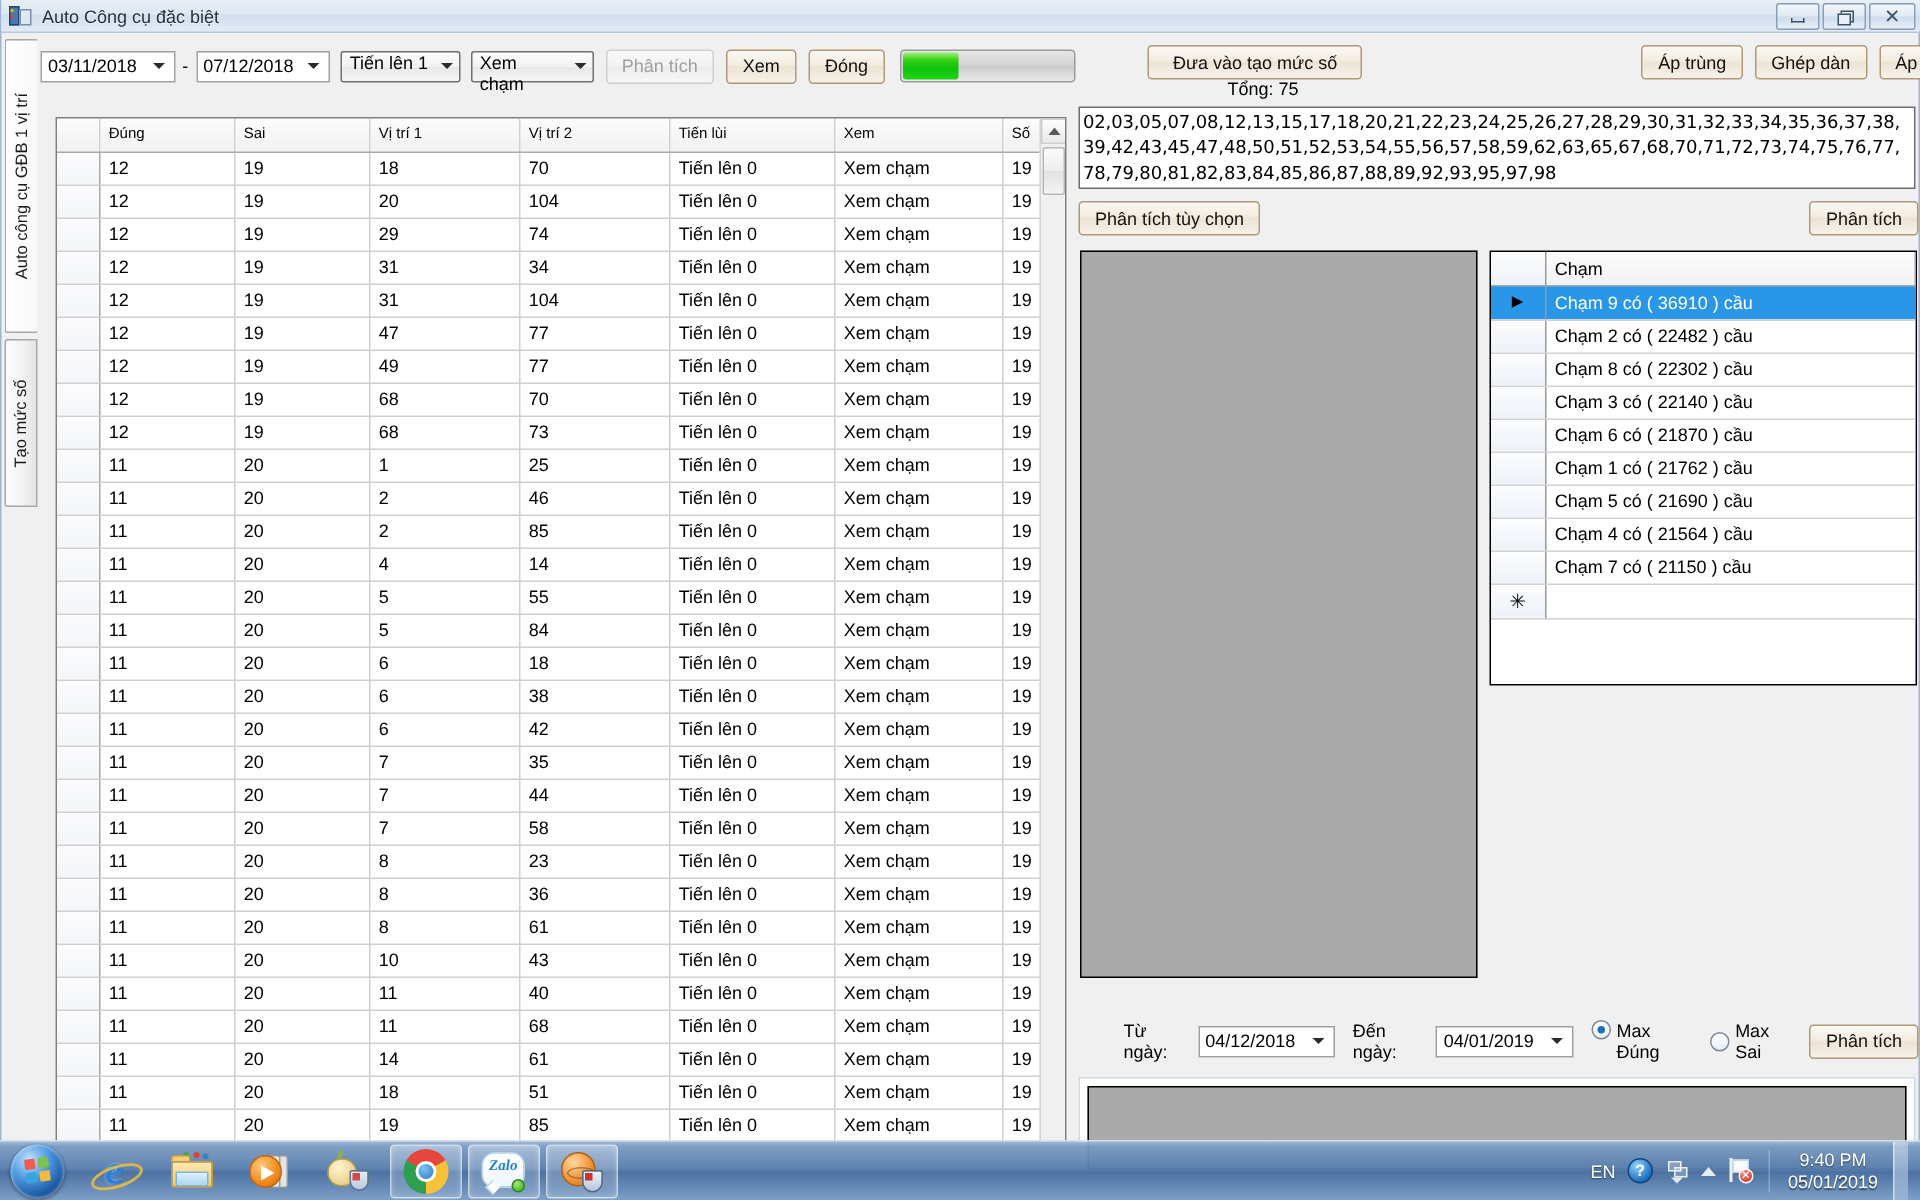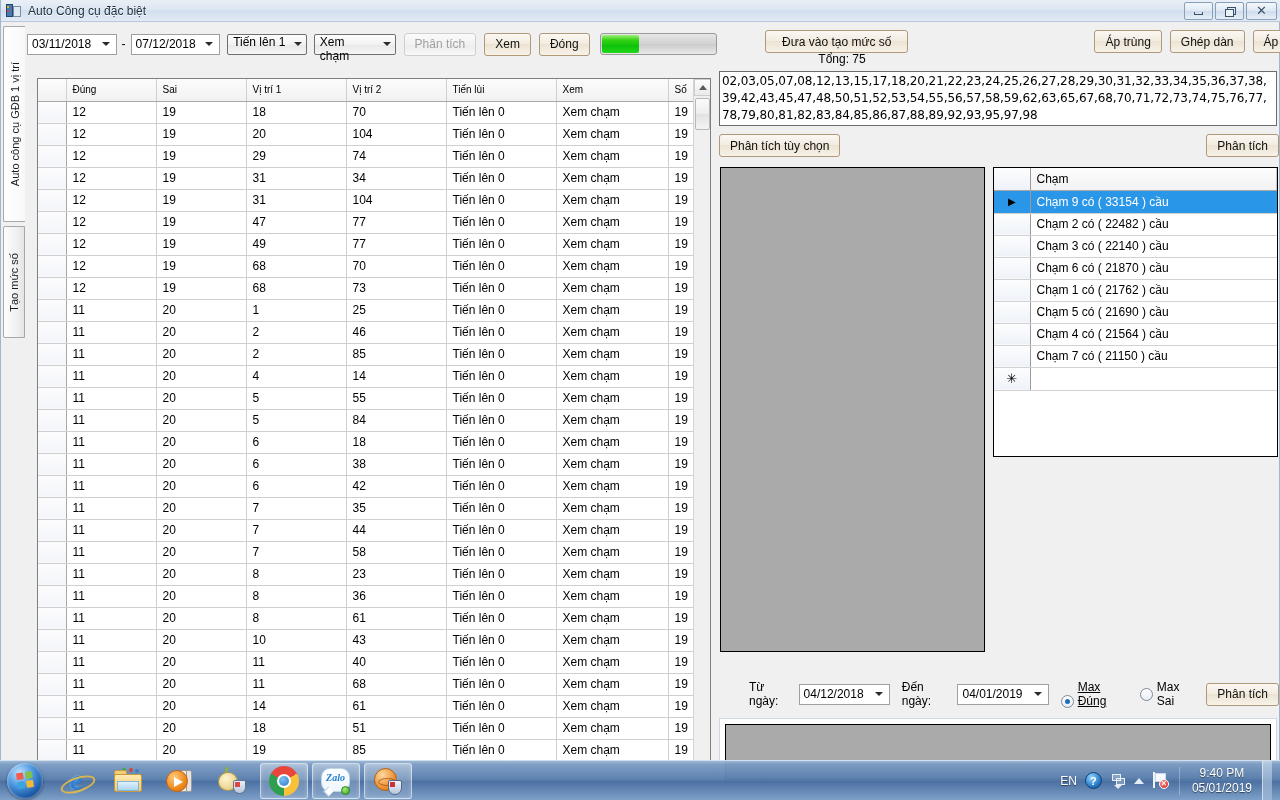--- a/index.html
+++ b/index.html
@@ -819,25 +819,29 @@
       <table class="cgv">
         <thead>
           <tr>
             <th class="crow"></th>
             <th>Chạm</th>
           </tr>
         </thead>
         <tbody id="cham-body">
             <tr class="sel">
               <td class="crow"><span class="rowmark">▶</span></td>
-              <td>Chạm 9 có ( 33154 ) cầu</td>
+              <td>Chạm 9 có ( 36910 ) cầu</td>
             </tr>
             <tr>
               <td class="crow"></td>
               <td>Chạm 2 có ( 22482 ) cầu</td>
+            </tr>
+            <tr>
+              <td class="crow"></td>
+              <td>Chạm 8 có ( 22302 ) cầu</td>
             </tr>
             <tr>
               <td class="crow"></td>
               <td>Chạm 3 có ( 22140 ) cầu</td>
             </tr>
             <tr>
               <td class="crow"></td>
               <td>Chạm 6 có ( 21870 ) cầu</td>
             </tr>
             <tr>
@@ -872,21 +876,21 @@
             <span class="caret-down"></span>
           </span>
       </div>
       <span class="lbl" style="margin-left:12px;">Đến ngày:</span>
       <div class="dtp" style="width:98px">
         <span>04/01/2019</span>
         <span class="arrow">
             <span class="caret-down"></span>
           </span>
       </div>
-      <span style="display:flex;align-items:flex-end;margin-left:12px;text-decoration:underline;">
+      <span style="display:flex;align-items:flex-start;margin-left:12px;">
         <span class="radio on"></span>
         <span class="lbl">Max Đúng</span>
       </span>
       <span style="display:flex;align-items:center;margin-left:8px;">
         <span class="radio"></span>
         <span class="lbl">Max Sai</span>
       </span>
       <div class="btn" style="margin-left:6px;">Phân tích</div>
     </div>
 

